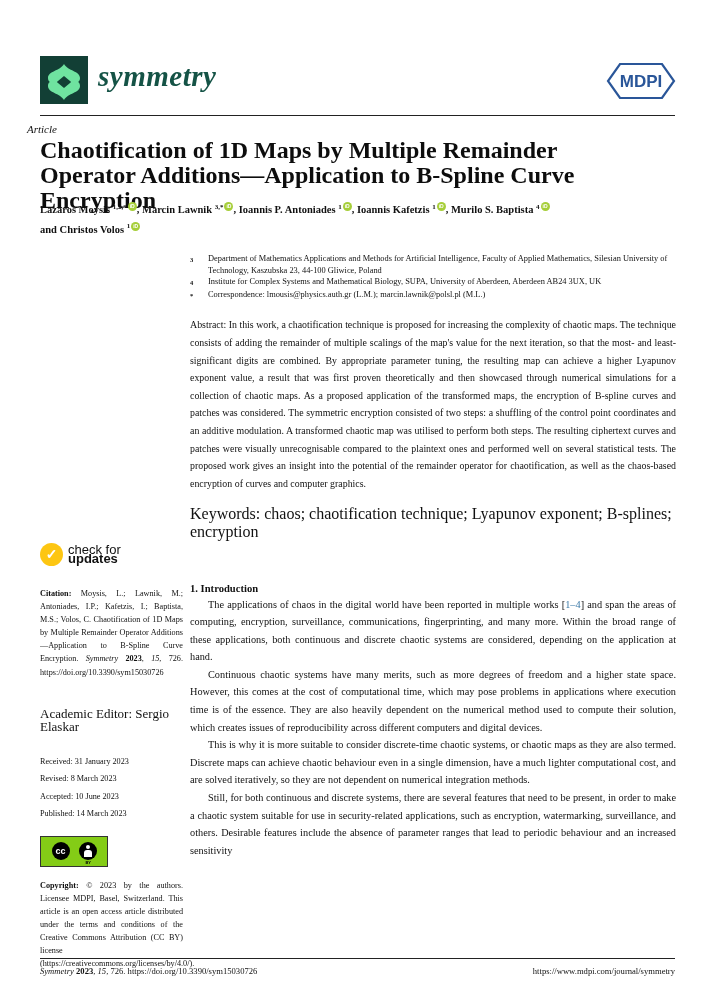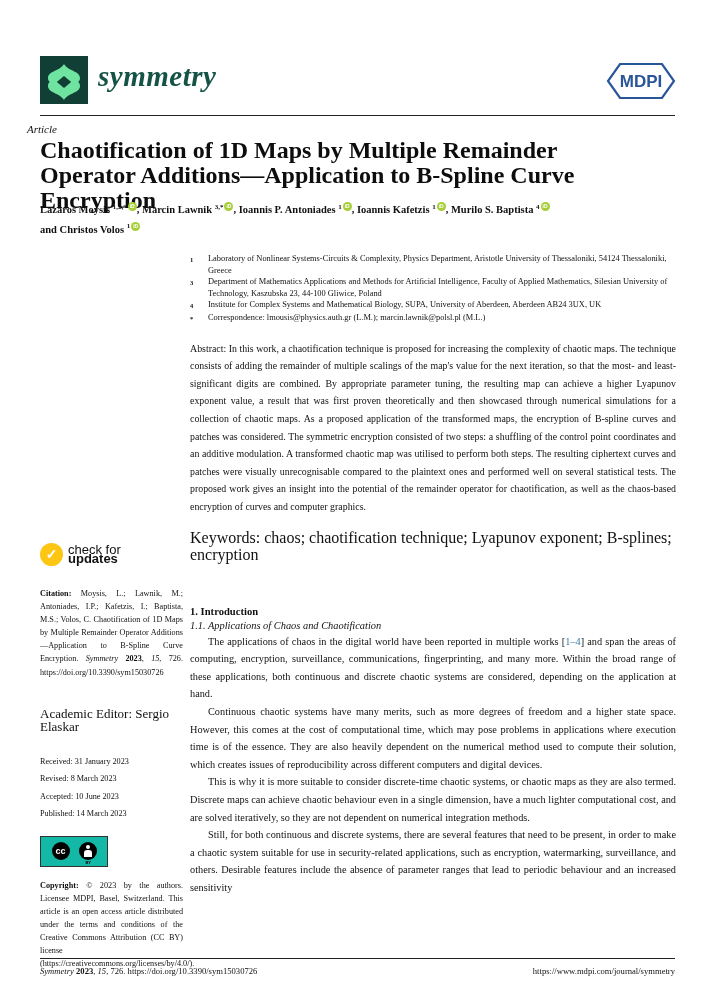--- a/index.html
+++ b/index.html
@@ -65,21 +65,21 @@
   }
   .check-text { margin-left:5px; font-family:"Liberation Sans", sans-serif; font-size:13px; line-height:8.5px; color:#111; }
   .check-text .l2 { font-weight:bold; }
 
   .citation { margin-top:21px; font-size:8.2px; line-height:13.1px; text-align:justify; }
   .citation b { font-weight:bold; }
   .acad-editor { margin-top:28px; font-size:13px; line-height:13px; }
   .dates { margin-top:20px; font-size:8.2px; line-height:17.5px; }
 
   .cc-badge {
-    margin-top:13px; width:68px; height:31px; background:#14b8a6; border:1px solid #333;
+    margin-top:13px; width:68px; height:31px; background:#84cc16; border:1px solid #333;
     display:flex; align-items:center; justify-content:space-around; padding:0 6px;
     position:relative; cursor:pointer;
   }
   .cc-circle {
     width:18px; height:18px; border-radius:50%; background:#000; color:#fff;
     font-size:9px; font-weight:bold; text-align:center; line-height:18px;
     font-family:"Liberation Sans", sans-serif; position:relative;
   }
   .cc-person-head { position:absolute; left:7px; top:3px; width:4px; height:4px; border-radius:50%; background:#fff; }
   .cc-person-body { position:absolute; left:5px; top:8px; width:8px; height:7px; border-radius:3px 3px 0 0; background:#fff; }
@@ -154,24 +154,20 @@
     </div>
 
     <div class="copyright">
       <b>Copyright:</b><span> © 2023 by the authors. Licensee MDPI, Basel, Switzerland. This article is an open access article distributed under the terms and conditions of the Creative Commons Attribution (CC BY) license (https://creativecommons.org/licenses/by/4.0/).</span>
     </div>
   </aside>
 
   <main class="main">
     <div>
       <div class="affil-row">
-        <span class="affil-marker">1</span>
-        <span class="affil-text">Laboratory of Nonlinear Systems-Circuits &amp; Complexity, Physics Department, Aristotle University of Thessaloniki, 54124 Thessaloniki, Greece</span>
-      </div>
-      <div class="affil-row">
         <span class="affil-marker">3</span>
         <span class="affil-text">Department of Mathematics Applications and Methods for Artificial Intelligence, Faculty of Applied Mathematics, Silesian University of Technology, Kaszubska 23, 44-100 Gliwice, Poland</span>
       </div>
       <div class="affil-row">
         <span class="affil-marker">4</span>
         <span class="affil-text">Institute for Complex Systems and Mathematical Biology, SUPA, University of Aberdeen, Aberdeen AB24 3UX, UK</span>
       </div>
       <div class="affil-row">
         <span class="affil-marker">*</span>
         <span class="affil-text">Correspondence: lmousis@physics.auth.gr (L.M.); marcin.lawnik@polsl.pl (M.L.)</span>
@@ -180,21 +176,20 @@
 
     <div class="abstract">
       <b>Abstract:</b><span> In this work, a chaotification technique is proposed for increasing the complexity of chaotic maps. The technique consists of adding the remainder of multiple scalings of the map's value for the next iteration, so that the most- and least-significant digits are combined. By appropriate parameter tuning, the resulting map can achieve a higher Lyapunov exponent value, a result that was first proven theoretically and then showcased through numerical simulations for a collection of chaotic maps. As a proposed application of the transformed maps, the encryption of B-spline curves and patches was considered. The symmetric encryption consisted of two steps: a shuffling of the control point coordinates and an additive modulation. A transformed chaotic map was utilised to perform both steps. The resulting ciphertext curves and patches were visually unrecognisable compared to the plaintext ones and performed well on several statistical tests. The proposed work gives an insight into the potential of the remainder operator for chaotification, as well as the chaos-based encryption of curves and computer graphics.</span>
     </div>
 
     <div class="keywords">
       <b>Keywords:</b><span> chaos; chaotification technique; Lyapunov exponent; B-splines; encryption</span>
     </div>
 
     <div class="section-head">1. Introduction</div>
-    <div class="subsection-head">1.1. Applications of Chaos and Chaotification</div>
 
     <p class="para first"><span>The applications of chaos in the digital world have been reported in multiple works [</span><span class="cite-link">1–4</span><span>] and span the areas of computing, encryption, surveillance, communications, fingerprinting, and many more. Within the broad range of these applications, both continuous and discrete chaotic systems are considered, depending on the application at hand.</span></p>
     <p class="para">Continuous chaotic systems have many merits, such as more degrees of freedom and a higher state space. However, this comes at the cost of computational time, which may pose problems in applications where execution time is of the essence. They are also heavily dependent on the numerical method used to compute their solution, which creates issues of reproducibility across different computers and digital devices.</p>
     <p class="para">This is why it is more suitable to consider discrete-time chaotic systems, or chaotic maps as they are also termed. Discrete maps can achieve chaotic behaviour even in a single dimension, have a much lighter computational cost, and are solved iteratively, so they are not dependent on numerical integration methods.</p>
     <p class="para">Still, for both continuous and discrete systems, there are several features that need to be present, in order to make a chaotic system suitable for use in security-related applications, such as encryption, watermarking, surveillance, and others. Desirable features include the absence of parameter ranges that lead to periodic behaviour and an increased sensitivity</p>
   </main>
 
   <div class="footer-rule"></div>
   <div class="footer">
     <div>

